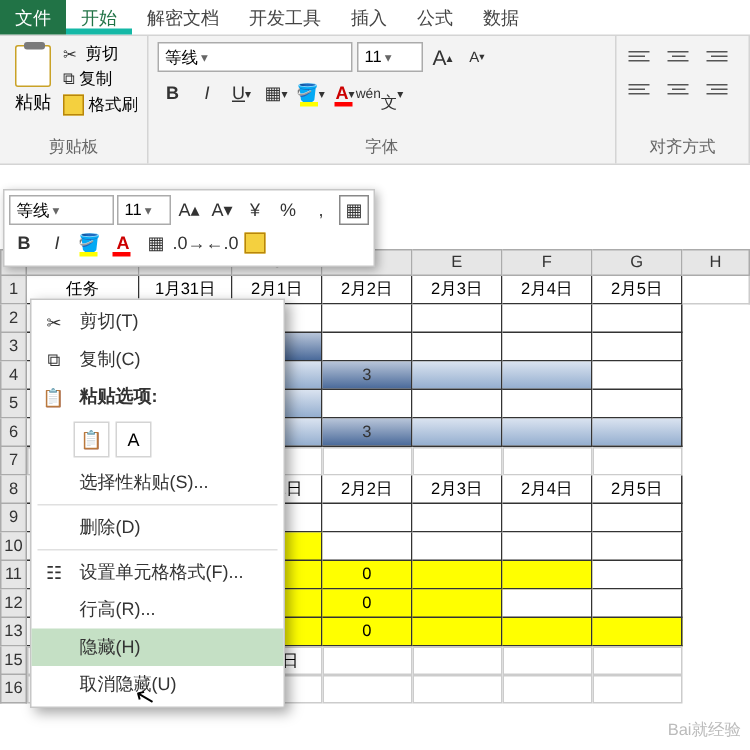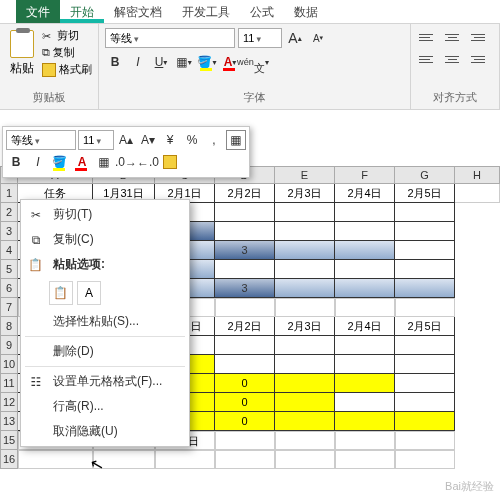--- a/index.html
+++ b/index.html
@@ -1,19 +1,19 @@
 <!DOCTYPE html>
 <html><head>
 <meta charset="utf-8">
 <style>
 * { box-sizing: border-box; margin: 0; padding: 0; font-family: "Microsoft YaHei", sans-serif; }
 body { background: #fff; width: 500px; height: 500px; overflow: hidden; font-size: 12px; }
 
 
-.tabs { display: flex; height: 24px; background: #fff; border-bottom: 1px solid #d4d4d4; padding-left: 16px; }
+.tabs { display: flex; height: 24px; background: #fff; border-bottom: 1px solid #d4d4d4; }
 .tab { padding: 4px 10px; font-size: 12px; color: #444; cursor: pointer; }
 .tab.green { background: #217346; color: #fff; }
 .tab.active { border-bottom: 4px solid #14b8a6; color: #217346; }
 
 
 .ribbon { display: flex; height: 86px; background: #f3f3f3; border-bottom: 1px solid #d4d4d4; }
 .group { border-right: 1px solid #d4d4d4; padding: 4px 6px; display: flex; flex-direction: column; justify-content: space-between; }
 .group-label { text-align: center; font-size: 11px; color: #666; padding-top: 2px; }
 .clipboard-body { display: flex; gap: 4px; }
 .paste-big { display: flex; flex-direction: column; align-items: center; gap: 2px; padding: 2px 4px; }
@@ -82,20 +82,21 @@
 .w18{width:18px}.w75{width:75px}.w62{width:62px}.w60{width:60px}
 </style>
 </head>
 <body>
 
 <div class="tabs">
   <div class="tab green">文件</div>
   <div class="tab active">开始</div>
   <div class="tab">解密文档</div>
   <div class="tab">开发工具</div>
+  <div class="tab">插入</div>
   <div class="tab">公式</div>
   <div class="tab">数据</div>
 </div>
 
 <div class="ribbon">
   <div class="group">
     <div class="clipboard-body">
       <div class="paste-big">
         <div class="paste-icon"></div>
         <div>粘贴</div>
@@ -442,20 +443,24 @@
     </div>
   <div class="ctx-sep"></div>
   <div class="ctx-item">
       <span class="ico">☷</span>
       <span class="lbl">设置单元格格式(F)...</span>
     </div>
   <div class="ctx-item">
       <span class="ico"></span>
       <span class="lbl">行高(R)...</span>
     </div>
+  <div class="ctx-item hover">
+      <span class="ico"></span>
+      <span class="lbl">隐藏(H)</span>
+    </div>
   <div class="ctx-item">
       <span class="ico"></span>
       <span class="lbl">取消隐藏(U)</span>
     </div>
 </div>
 
 <div class="cursor">↖</div>
 
 <div class="watermark">Bai就经验</div>
 

